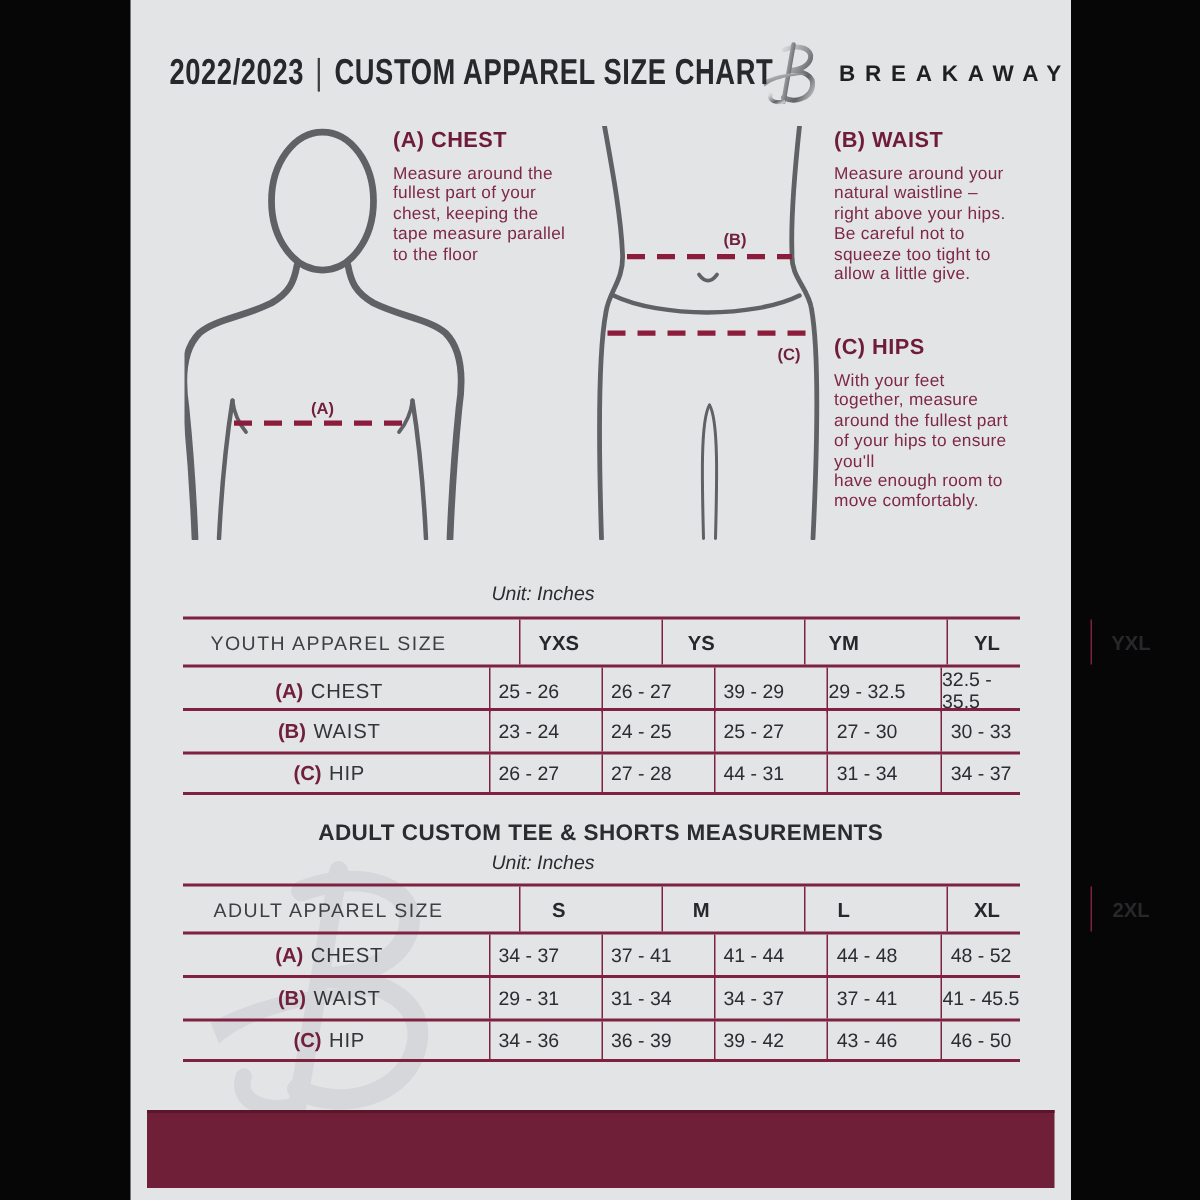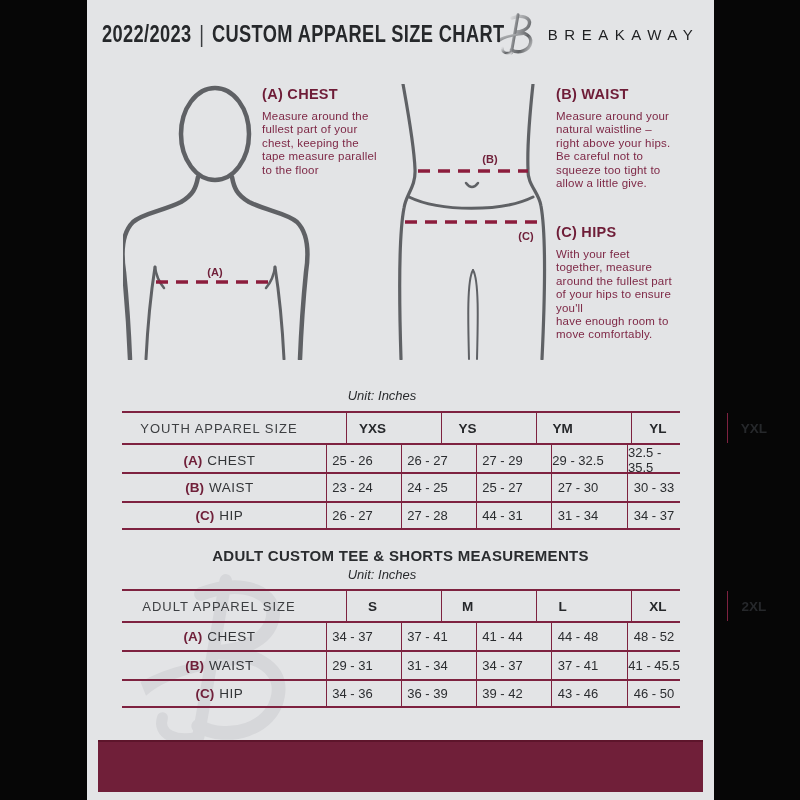--- a/index.html
+++ b/index.html
@@ -8,47 +8,47 @@
     background:#e3e4e6;
     font-family:"Liberation Sans", sans-serif;
   }
   .side-bar { position:absolute; top:0; height:800px; background:#060606; }
   .side-bar.left  { left:0; width:87px; }
   .side-bar.right { left:714px; width:86px; }
 
   .content { position:absolute; left:87px; top:0; width:627px; height:800px; }
 
   
-  .header { position:absolute; left:0; top:9px; width:627px; height:50px;
-            display:flex; align-items:center; justify-content:center; gap:22px; }
+  .header { position:absolute; left:0; top:24px; width:627px; height:50px;
+            display:flex; align-items:center; justify-content:flex-end; gap:22px; }
   .hdr-title-wrap { width:372px; height:30px; overflow:visible; display:flex; align-items:center; }
   .hdr-title { white-space:nowrap; font-weight:700; font-size:24px; letter-spacing:0.5px;
                color:#26282b; transform:scaleX(0.76); transform-origin:left center; }
   .hdr-sep { font-weight:400; padding:0 10px; color:#3a3c3f; }
   .brand { display:flex; align-items:center; gap:12px; }
-  .brand-name { font-weight:400; font-size:15px; letter-spacing:6.5px; color:#1f2022; }
+  .brand-name { font-weight:700; font-size:15px; letter-spacing:6.5px; color:#1f2022; }
 
   
   .ins-head { font-weight:700; font-size:14.5px; letter-spacing:0.3px; color:#6e1c37; }
   .ins-text { margin-top:8px; font-weight:500; font-size:11.5px;
               line-height:13.4px; letter-spacing:0.2px; color:#7e2846; white-space:pre-line; }
   .ins-block { position:absolute; }
   #chest-block { left:175px; top:86px;  width:140px; }
   #waist-block { left:469px; top:86px;  width:152px; }
   #hips-block  { left:469px; top:224px; width:158px; }
 
   .fig { position:absolute; }
   #fig-upper { left:36px;  top:84px; }
   #fig-lower { left:308px; top:84px; }
 
   
   .tbl-title { position:absolute; width:627px; text-align:center; font-weight:700;
                font-size:15px; letter-spacing:0.3px; color:#2a2c2f; }
   .tbl-unit  { position:absolute; width:550px; text-align:center; font-style:italic;
-               font-weight:500; font-size:13px; color:#2a2c2f;padding-left:20px; }
+               font-weight:500; font-size:13px; color:#2a2c2f; }
   .size-table { position:absolute; left:35px; width:558px; }
   .t-row { display:grid; grid-template-columns:181px 75px 75px 75px 76px 76px;
            border-top:2px solid #7e2240; box-sizing:border-box; }
   .t-row:last-child { border-bottom:2px solid #7e2240; }
   .t-row > div { display:flex; align-items:center; justify-content:center; box-sizing:border-box; }
   .t-row > div + div { border-left:1.5px solid #7e2240;margin-left:23px; }
   .t-row.head { height:32px;gap:20px; }
   .t-row.data { height:29px; }
   .cell-rowlabel { justify-content:flex-start; padding-left:14px; gap:5px; }
   .col-head-main { justify-content:flex-start; padding-left:13px;
@@ -175,21 +175,21 @@
       <div class="col-head-size">YL</div>
       <div class="col-head-size">YXL</div>
     </div>
     <div class="t-row data">
       <div class="cell-rowlabel">
         <span class="row-prefix">(A)</span>
         <span class="row-name">CHEST</span>
       </div>
       <div class="cell-val">25 - 26</div>
       <div class="cell-val">26 - 27</div>
-      <div class="cell-val">27 - 29</div>
+      <div class="cell-val">39 - 29</div>
       <div class="cell-val">29 - 32.5</div>
       <div class="cell-val">32.5 - 35.5</div>
     </div>
     <div class="t-row data">
       <div class="cell-rowlabel">
         <span class="row-prefix">(B)</span>
         <span class="row-name">WAIST</span>
       </div>
       <div class="cell-val">23 - 24</div>
       <div class="cell-val">24 - 25</div>

